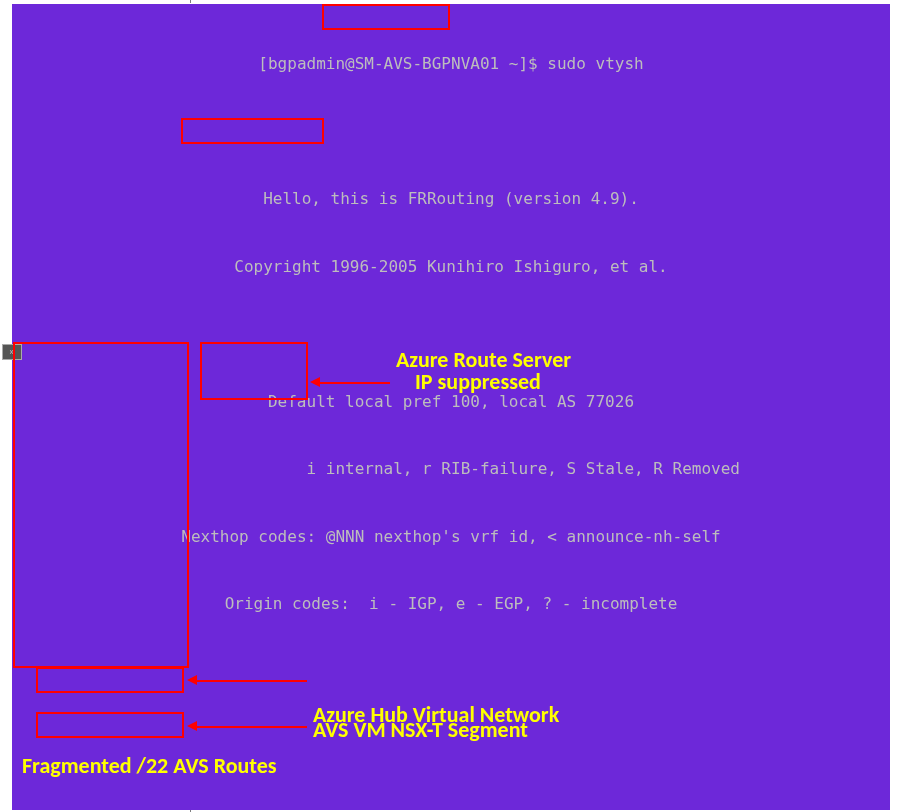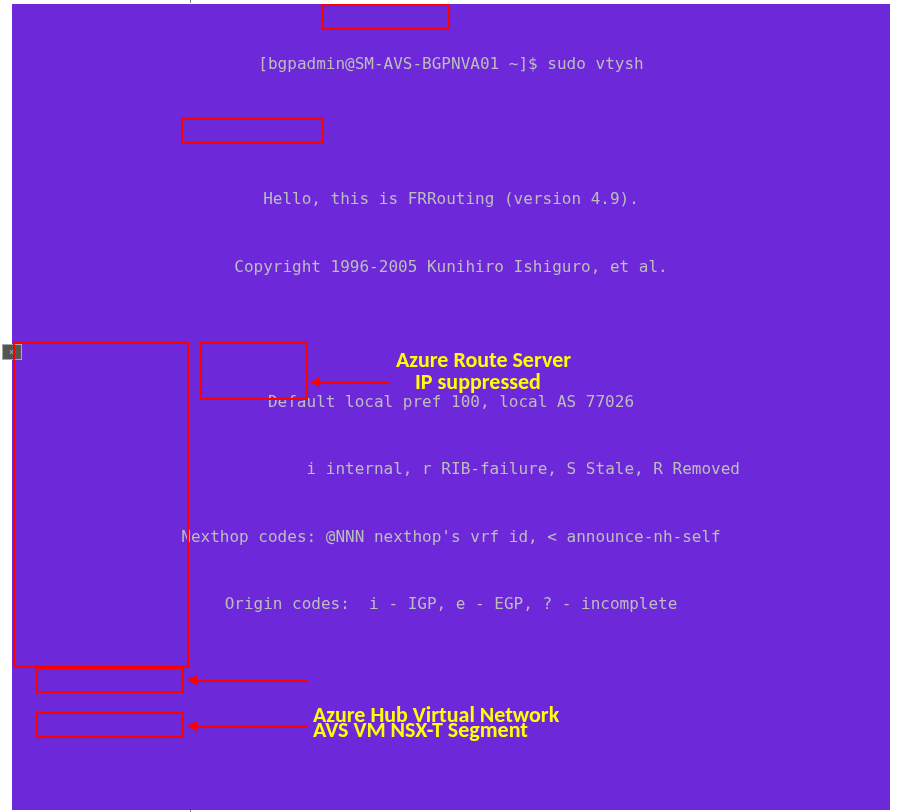--- a/index.html
+++ b/index.html
@@ -137,14 +137,15 @@
   <div class="arrow-head-left" style="left:310px; top:377px;"></div>
 
   <div class="ann" style="left:313px; top:705px;">Azure Hub Virtual Network</div>
   <div class="arrow" style="left:197px; top:680px; width:110px;"></div>
   <div class="arrow-head-left" style="left:187px; top:675px;"></div>
 
   <div class="ann" style="left:313px; top:720px;">AVS VM NSX-T Segment</div>
   <div class="arrow" style="left:197px; top:726px; width:110px;"></div>
   <div class="arrow-head-left" style="left:187px; top:721px;"></div>
 
+  <div class="ann" style="left:22px; top:756px;">Fragmented /22 AVS Routes</div>
 
 </div>
 
 </body></html>

